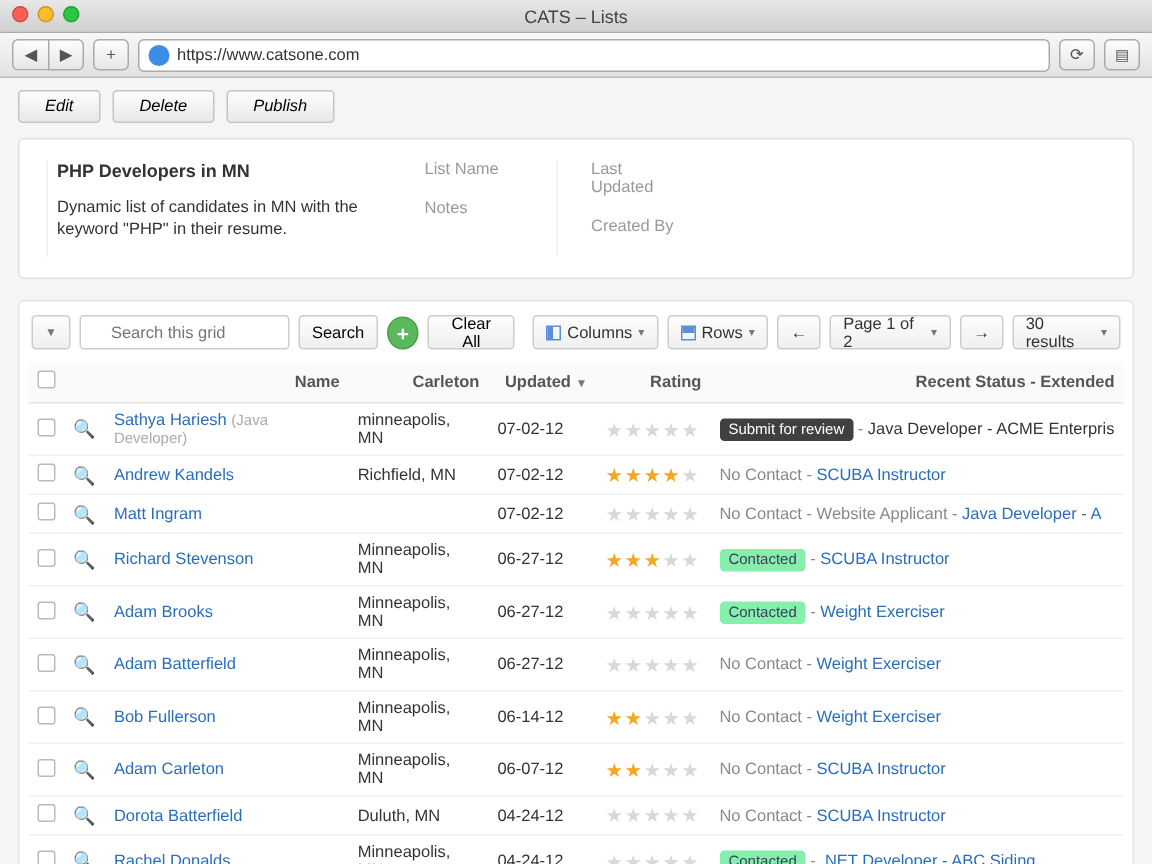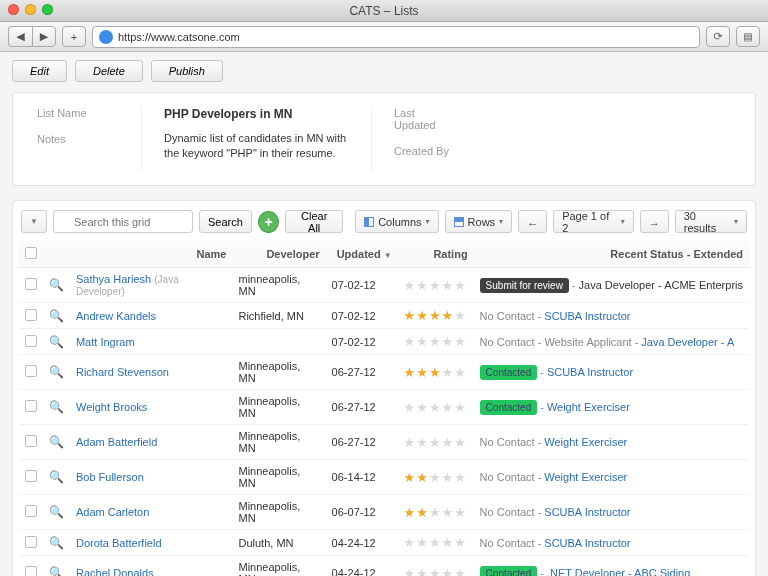--- a/index.html
+++ b/index.html
@@ -38,21 +38,21 @@
 tbody td { padding:5px 6px; border-bottom:1px solid #f0f0f0; vertical-align:middle; }
 .chk{width:12px;height:12px;border:1px solid #bbb;background:#fff;display:inline-block;border-radius:2px}
 .mag{color:#bbb;font-size:12px}
 .link{color:#2a6ebb}
 .muted{color:#aaa;font-size:10px}
 .stars{display:flex;gap:1px}
 .star{color:#d8d8d8;font-size:13px}
 .star.on{color:#f5a623}
 .badge{display:inline-block;padding:2px 6px;border-radius:3px;color:#fff;font-size:10px;white-space:nowrap}
 .b-blue{background:#404040}
-.b-contacted{background:#22c55e;color:#3b3e60}
+.b-contacted{background:#86efac;color:#3b3e60}
 .nocontact{color:#888}
 .dash{color:#888;margin:0 3px}
 .statcell{white-space:nowrap;overflow:hidden}
 </style>
 </head>
 <body>
 
 <div class="titlebar">
   <div class="traffic">
     <span class="dot r"></span>
@@ -77,27 +77,27 @@
 </div>
 
 <div class="page">
   <div class="actrow">
     <button class="actbtn">Edit</button>
     <button class="actbtn">Delete</button>
     <button class="actbtn">Publish</button>
   </div>
 
   <div class="card">
+    <div class="cardcol sep" style="width:230px">
+      <div class="val bold">PHP Developers in MN</div>
+      <div class="val" style="line-height:1.4">Dynamic list of candidates in MN with the keyword "PHP" in their resume.</div>
+    </div>
     <div class="cardcol" style="width:110px">
       <div class="lbl">List Name</div>
       <div class="lbl">Notes</div>
-    </div>
-    <div class="cardcol sep" style="width:230px">
-      <div class="val bold">PHP Developers in MN</div>
-      <div class="val" style="line-height:1.4">Dynamic list of candidates in MN with the keyword "PHP" in their resume.</div>
     </div>
     <div class="cardcol sep" style="width:110px">
       <div class="lbl">Last Updated</div>
       <div class="lbl">Created By</div>
     </div>
   </div>
 
   <div class="gridwrap">
     <div class="gridtools">
       <div class="dropdown">
@@ -129,21 +129,21 @@
           <span class="caret">▾</span>
         </div>
     </div>
 
     <table>
       <thead>
           <tr>
         <th style="width:22px"><span class="chk"></span></th>
         <th style="width:26px"></th>
         <th>Name</th>
-        <th>Developer</th>
+        <th>Carleton</th>
         <th style="width:72px"><span>Updated</span> <span class="caret">▼</span></th>
         <th style="width:76px">Rating</th>
         <th>Recent Status - Extended</th>
       </tr>
         </thead>
       <tbody id="tbody">
           <tr>
             <td><span class="chk"></span></td>
             <td><span class="mag">🔍</span></td>
             <td><span class="link ">Sathya Hariesh</span> <span class="muted">(Java Developer)</span></td>
@@ -207,21 +207,21 @@
                 <span class="star on">★</span>
                 <span class="star">★</span>
                 <span class="star">★</span>
               </div>
             </td>
             <td class="statcell"><span class="badge b-contacted">Contacted</span><span class="dash">-</span><span class="link">SCUBA Instructor</span></td>
           </tr>
           <tr>
             <td><span class="chk"></span></td>
             <td><span class="mag">🔍</span></td>
-            <td><span class="link ">Weight Brooks</span></td>
+            <td><span class="link ">Adam Brooks</span></td>
             <td>Minneapolis, MN</td>
             <td>06-27-12</td>
             <td>
               <div class="stars">
                 <span class="star">★</span>
                 <span class="star">★</span>
                 <span class="star">★</span>
                 <span class="star">★</span>
                 <span class="star">★</span>
               </div>

